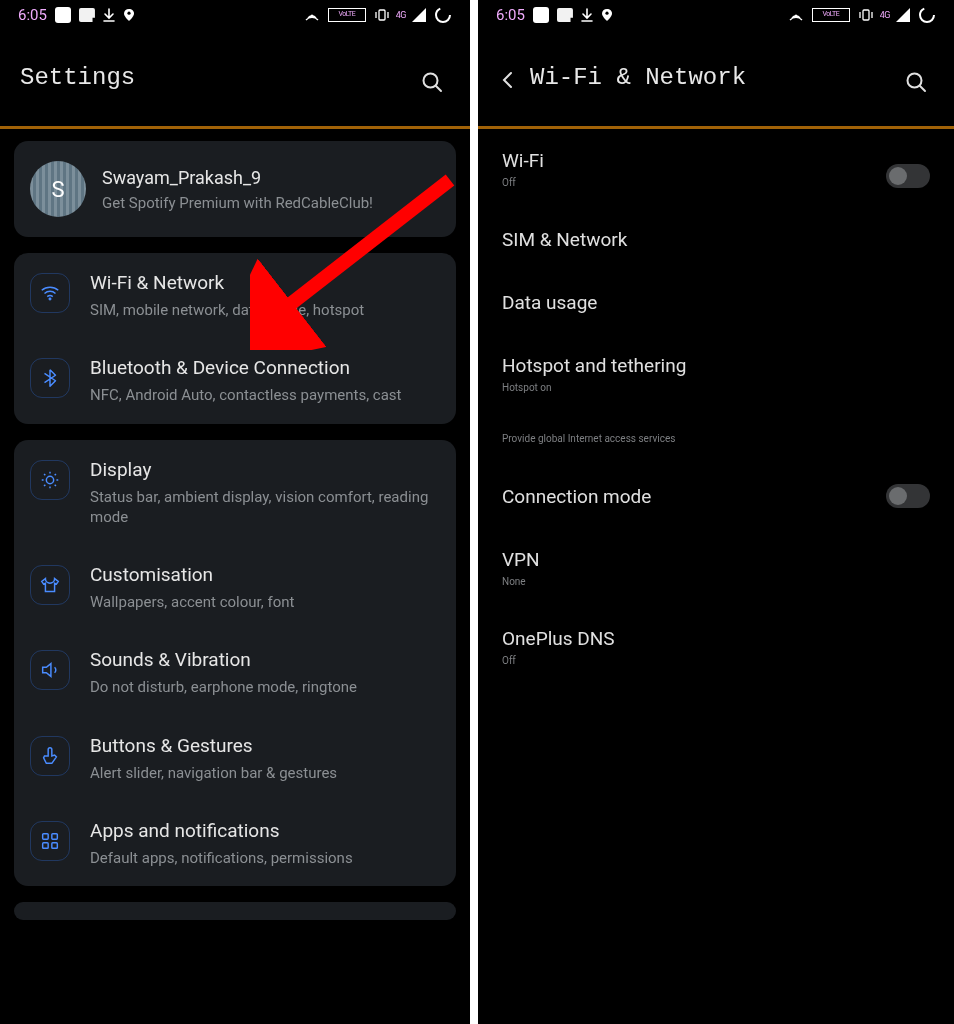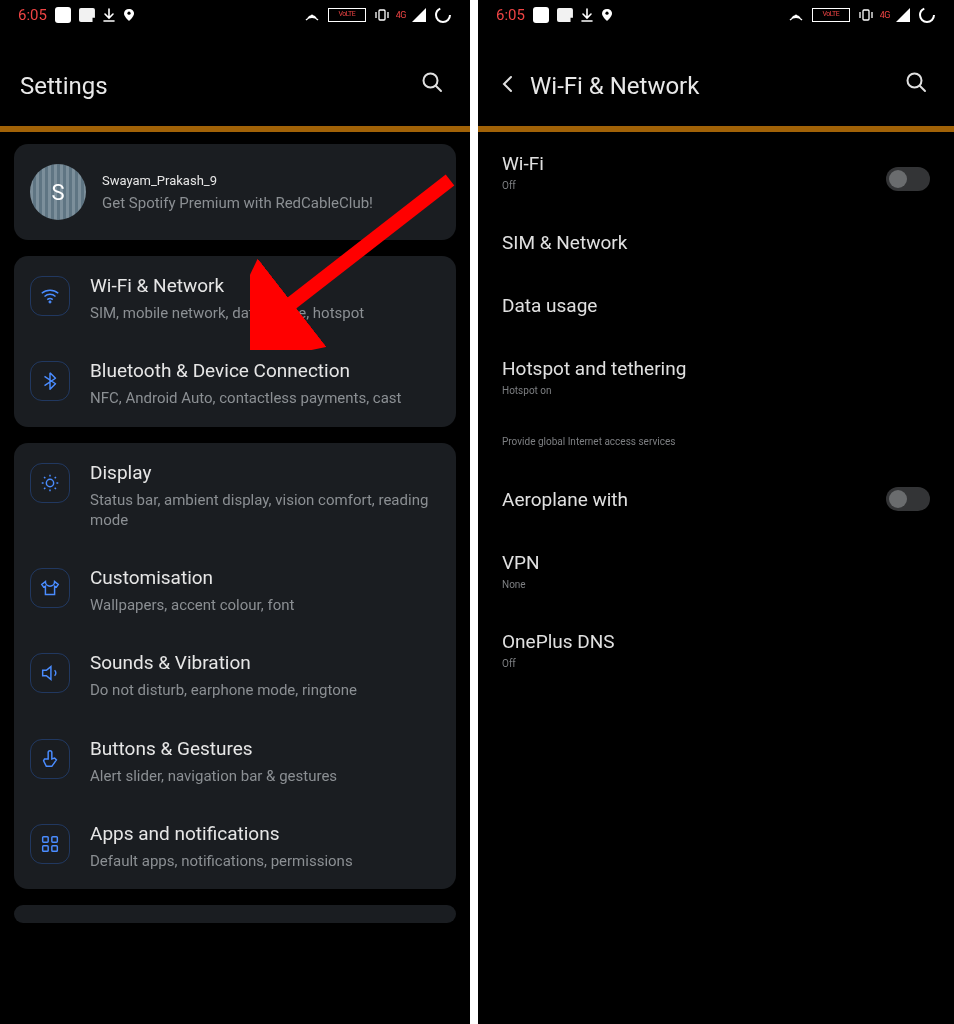--- a/index.html
+++ b/index.html
@@ -23,41 +23,42 @@
   }
   .screen.right { width: 476px; }
 
   
   .statusbar {
     height: 30px;
     display: flex;
     align-items: center;
     justify-content: space-between;
     padding: 0 18px;
-    color: #ef4444;
+    color: #f0abfc;
     font-size: 15px;
   }
   .statusbar .left, .statusbar .right-icons { display: flex; align-items: center; gap: 8px; }
   .sb-sq { width: 16px; height: 16px; background: #fff; border-radius: 3px; }
   .sb-img { width: 16px; height: 14px; background: #fff; clip-path: polygon(0 0,100% 0,100% 70%,85% 70%,85% 100%,0 100%); border-radius: 2px; opacity:.95;}
   .sb-dl { display: inline-block; }
   .sb-loc svg, .sb-dl svg, .sb-hot svg, .sb-ring svg, .sb-vib svg { display:block; }
   .sb-box { width: 38px; height: 14px; border:1.5px solid #fff; font-size:7px; line-height:11px; text-align:center; letter-spacing:-0.5px; }
   .sb-vib { width:14px; height:14px; }
   .sb-sig { width:14px; height:14px; position:relative; }
   .sb-sig::before { content:""; position:absolute; inset:0; background:#fff; clip-path: polygon(0 100%,100% 0,100% 100%); }
   .sb-4g { font-size:9px; letter-spacing:-0.5px; margin-right:-2px;}
 
   
   .header {
     display: flex;
-    align-items: flex-end;
+    align-items: flex-start;
     padding: 34px 20px 26px 20px;
     color: #fff;
-    border-bottom: 6px solid #a16207;
+    border-bottom: 3px solid #a16207;
+    font-family: Liberation Mono, monospace;
   }
   .header.nested { padding-left: 14px; }
   .back-btn { width:32px; height:32px; display:flex; align-items:center; justify-content:center; margin-right:6px; }
   .header-title { font-size: 24px; font-weight: 400; flex:1; color:#e8e8e8;}
   .search-btn { width:36px; height:36px; display:flex; align-items:center; justify-content:center; }
 
   
   .content { flex:1; overflow:hidden; padding: 12px 14px 0 14px; }
   .content.flat { padding: 0; }
 
@@ -75,21 +76,21 @@
     align-items:center;
     padding: 20px 16px;
     gap: 16px;
   }
   .avatar {
     width:56px; height:56px; border-radius:50%;
     display:flex; align-items:center; justify-content:center;
     background: repeating-linear-gradient(90deg,#7c8f9b 0 3px,#5f7583 3px 6px);
     color:#fff; font-size:22px;
   }
-  .account-text .title { color:#e6e6e6; font-size:13px; margin-bottom:6px; }
+  .account-text .title { color:#e6e6e6; font-size:18px; margin-bottom:6px; }
   .account-text .sub { color:#8b8f93; font-size:15px; }
 
   
   .srow {
     display:flex;
     align-items:flex-start;
     padding: 18px 16px;
     gap: 20px;
   }
   .srow + .srow { padding-top: 18px; }
@@ -395,21 +396,21 @@
     </div>
 
     <div class="frow">
       <div class="ftext">
         <div class="sub">Provide global Internet access services</div>
       </div>
     </div>
 
     <div class="frow">
       <div class="ftext single">
-        <div class="title">Aeroplane with</div>
+        <div class="title">Connection mode</div>
       </div>
       <div class="toggle"></div>
     </div>
 
     <div class="frow">
       <div class="ftext">
         <div class="title">VPN</div>
         <div class="sub">None</div>
       </div>
     </div>

